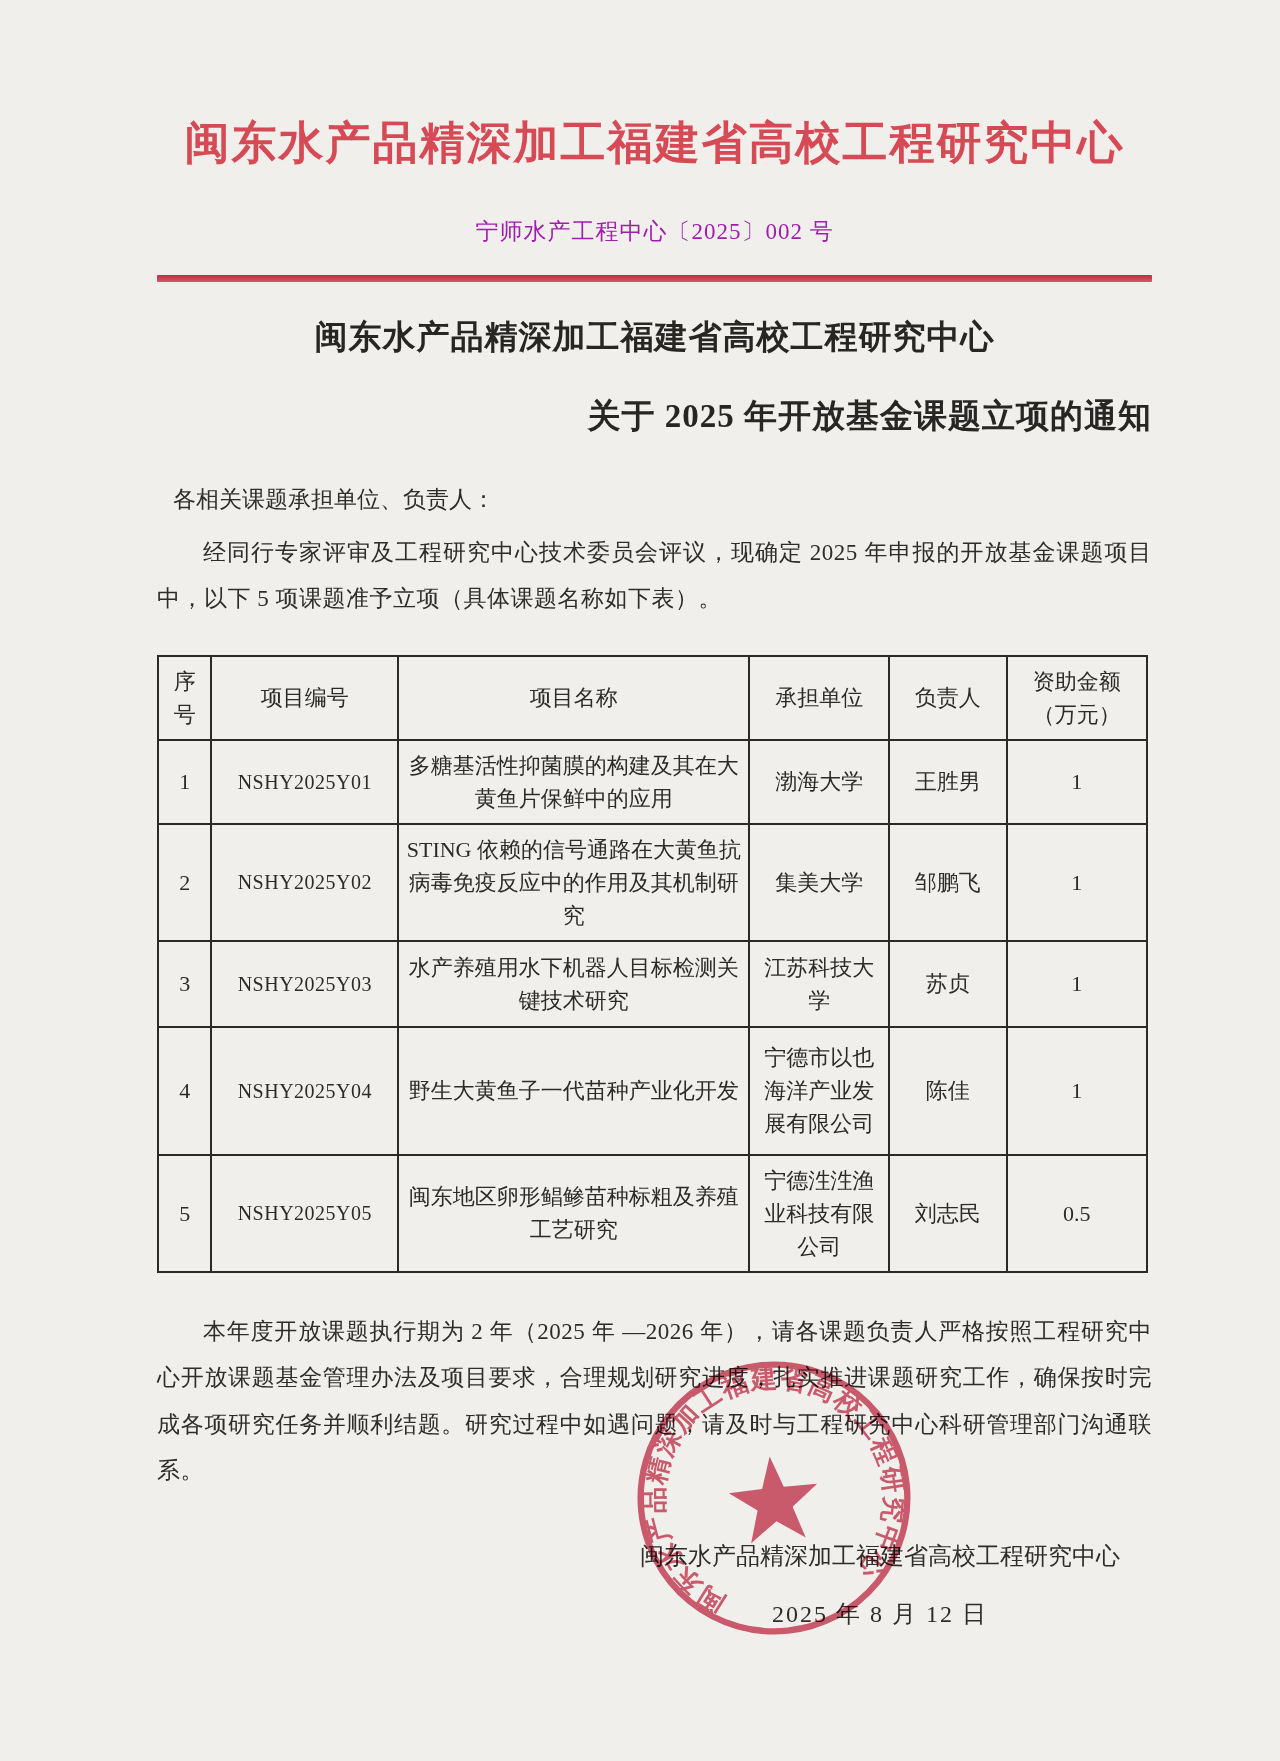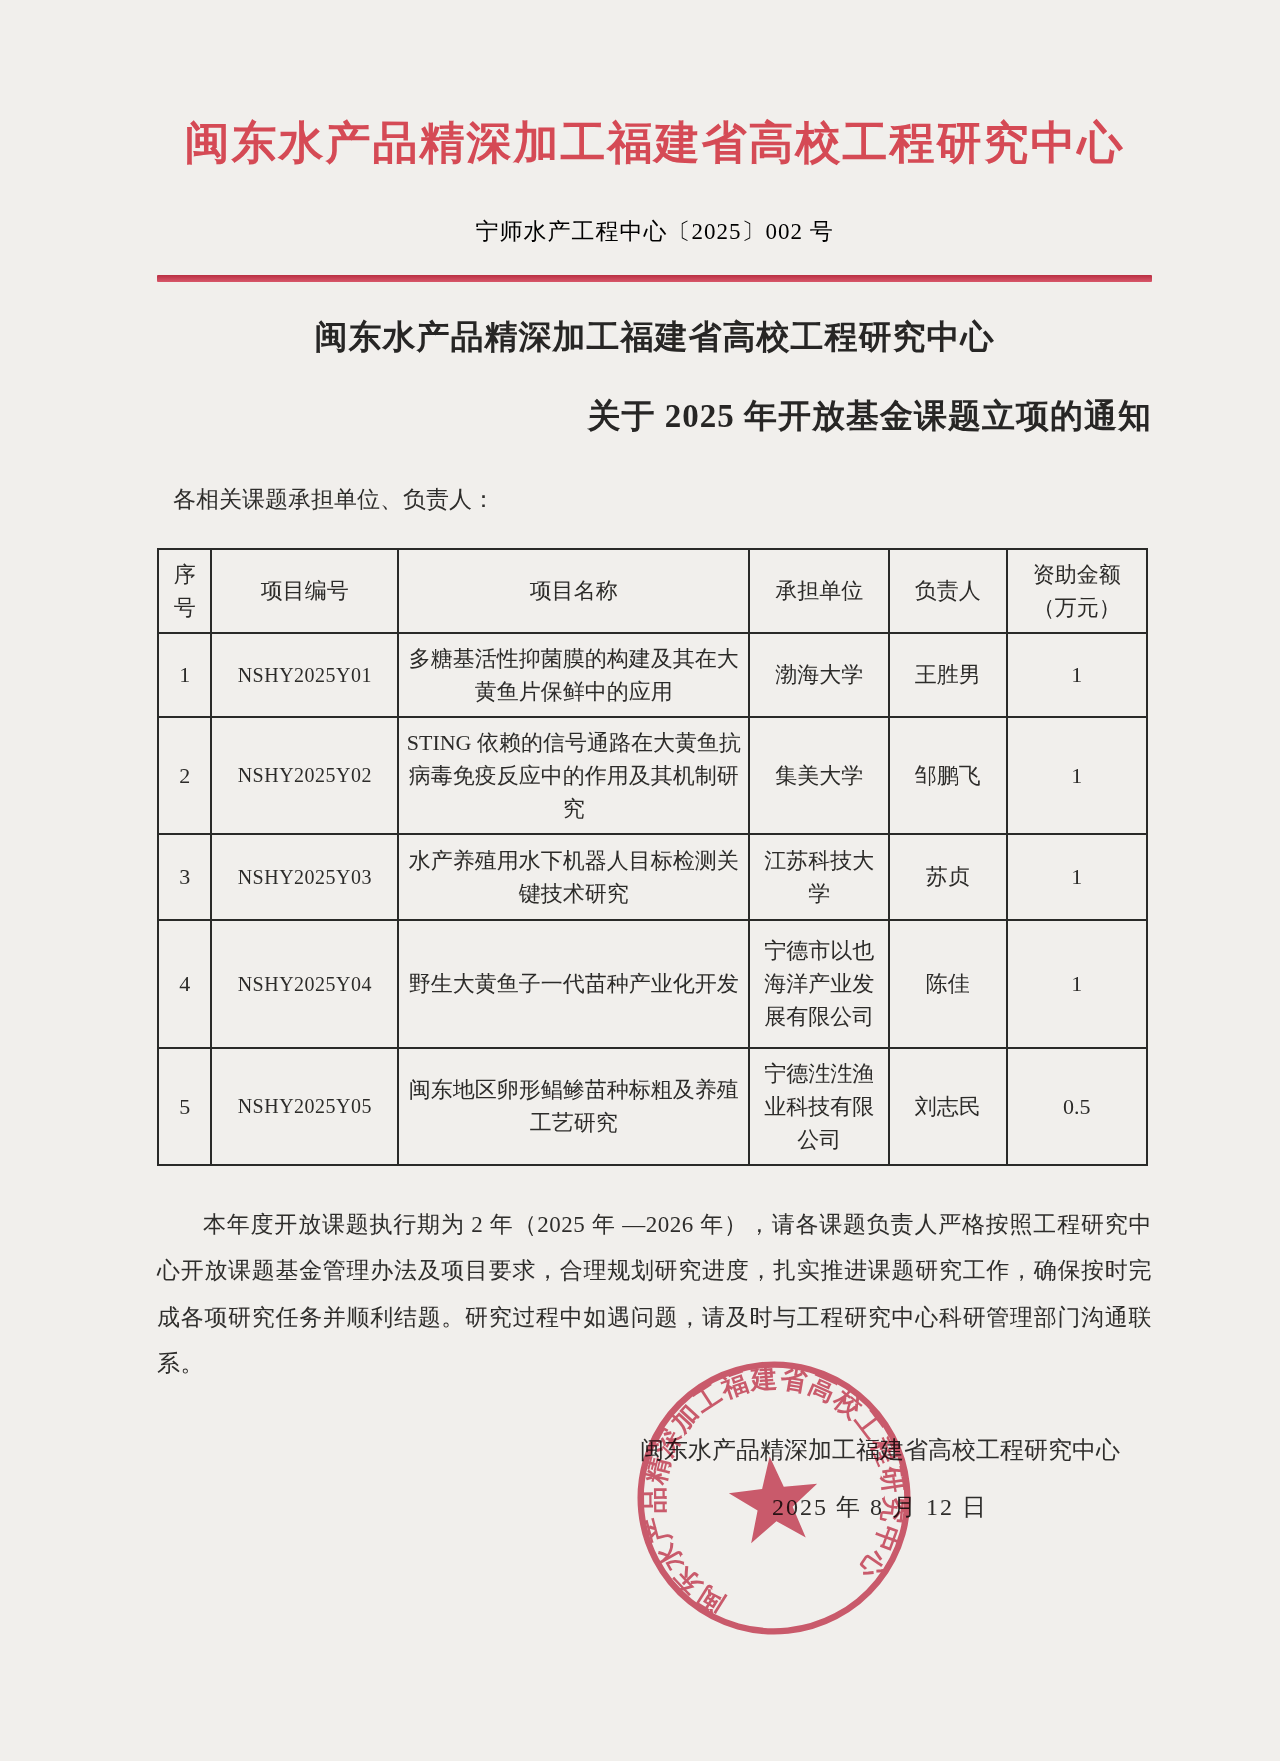--- a/index.html
+++ b/index.html
@@ -26,21 +26,21 @@
     font-weight:bold;
     color:#d54a55;
     letter-spacing:2px;
     line-height:1.15;
   }
   .doc-number{
     margin-top:46px;
     text-align:center;
     font-size:23px;
     letter-spacing:1px;
-    color:#000000;
+    color:#a21caf;
   }
   .red-rule{
     margin-top:28px;
     height:7px;
     background:linear-gradient(#b92f42,#d8576a);
     border-radius:1px;
   }
   .doc-title{
     margin:34px 0 0 0;
     text-align:center;
@@ -130,20 +130,21 @@
     <div class="doc-number">宁师水产工程中心〔2025〕002 号</div>
 
     <div class="red-rule"></div>
 
     <div class="doc-title">闽东水产品精深加工福建省高校工程研究中心</div>
 
     <div class="doc-title second">关于 2025 年开放基金课题立项的通知</div>
 
     <p class="salutation">各相关课题承担单位、负责人：</p>
 
+    <p class="body-para">经同行专家评审及工程研究中心技术委员会评议，现确定 2025 年申报的开放基金课题项目中，以下 5 项课题准予立项（具体课题名称如下表）。</p>
 
     <table class="projects">
       <colgroup>
         <col class="c-no">
           <col class="c-code">
           <col class="c-name">
         <col class="c-org">
           <col class="c-leader">
           <col class="c-amount">
       </colgroup>

